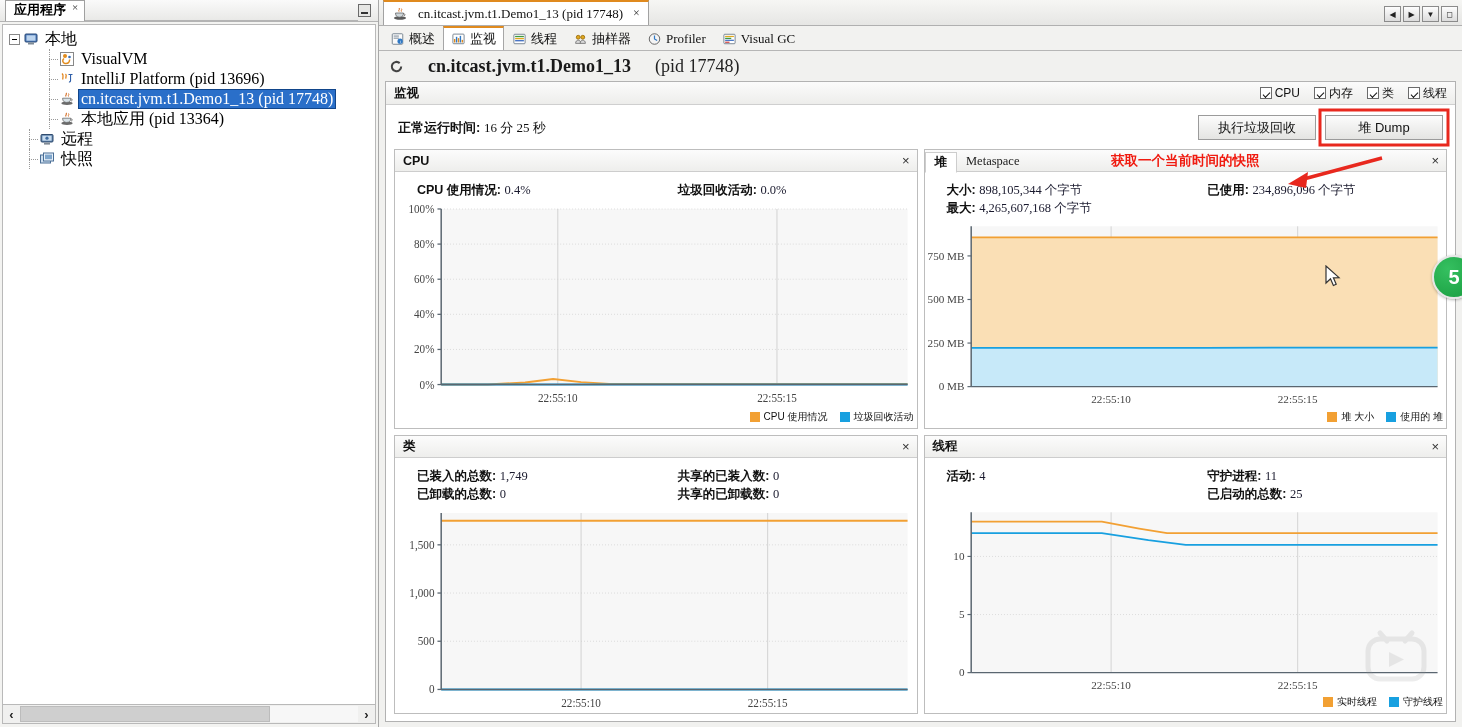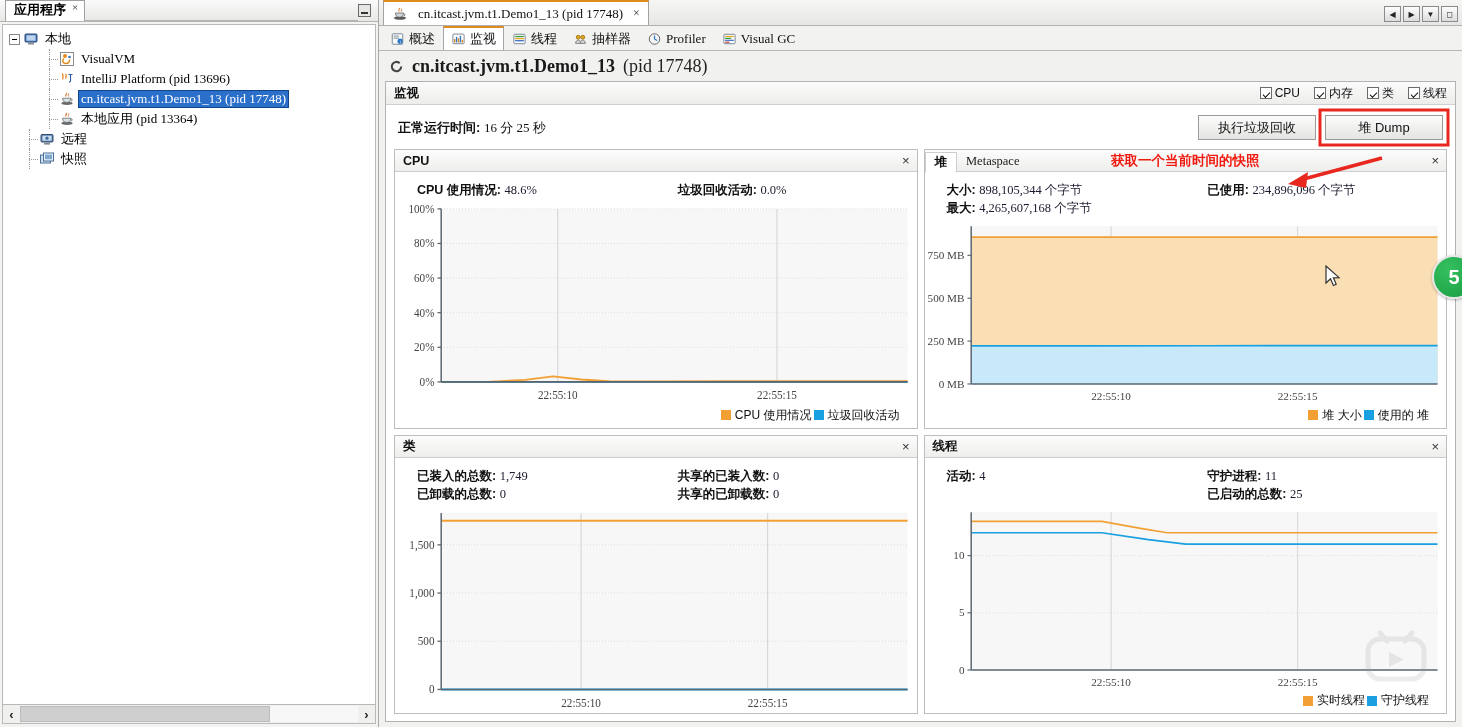--- a/index.html
+++ b/index.html
@@ -46,21 +46,21 @@
     height: 2px; background: #333;
   }
   .tree {
     flex: 1; background: #fff; margin: 2px 2px 0 2px;
     border: 1px solid #b9b9b9; border-bottom: none;
     overflow: hidden; padding-top: 4px;
     position: relative;
   }
   .node {
     display: flex; align-items: center; height: 20px;
-    white-space: nowrap; font-size: 13px; color: #000;
+    white-space: nowrap; font-size: 16px; color: #000;
     font-family: "Liberation Serif", serif;
   }
   .node.lvl0 { padding-left: 6px; }
   .node.lvl1 { padding-left: 22px; }
   .node.lvl2 { padding-left: 42px; }
   .twisty {
     width: 11px; height: 11px; border: 1px solid #888; background: #fff;
     position: relative; margin-right: 3px; flex: none;
   }
   .twisty::before {
@@ -118,21 +118,21 @@
   .stab {
     height: 24px; padding: 0 7px; display: flex; align-items: center; gap: 4px;
     font-size: 13px; color: #111; cursor: pointer;
     border: 1px solid transparent; border-bottom: none;
     font-family: "Liberation Serif", serif;
   }
   .stab.active { background: #fff; border-color: #a6a6a6; border-top: 2px solid #e08a1e; }
   .stab-ico { width: 15px; height: 14px; display:block; flex: none; }
 
   .proc-title {
-    height: 30px; display: flex; align-items: center; gap: 8px;
+    height: 30px; display: flex; align-items: center; gap: 24px;
     padding: 0 10px; background: #f1f1ef;
     font-family: "Liberation Serif", serif;
     font-size: 18px; font-weight: bold; color: #1a1a1a;
   }
   .proc-title .pid { font-weight: normal; color: #222; }
 
   .content {
     flex: 1; margin: 0 6px 5px 6px;
     background: #fff; border: 1px solid #b2b2b2;
     display: flex; flex-direction: column; overflow: hidden;
@@ -193,22 +193,22 @@
   .stats {
     display: flex; padding: 9px 0 2px 0; font-size: 12.5px; color: #111;
   }
   .stats .col { flex: 1; padding-left: 22px; }
   .stats .row { line-height: 18px; white-space: nowrap; }
   .stats b { font-weight: bold; }
   .stats .v { font-family: "Liberation Serif", serif; color: #1a1a2e; }
   .chart-area { flex: 1; position: relative; min-height: 0; }
   .chart-area svg { position: absolute; inset: 0; width: 100%; height: 100%; display: block; }
   .legend {
-    display: flex; justify-content: flex-end; gap: 2px;
-    padding: 1px 17px 4px 0; font-size: 12px; color: #111;
+    display: flex; justify-content: flex-end; gap: 12px;
+    padding: 1px 3px 4px 0; font-size: 10px; color: #111;
   }
   .lg { display: flex; align-items: center; gap: 4px; }
   .sw { width: 10px; height: 10px; display: block; flex: none; }
   .sw.o { background: #f2a033; }
   .sw.b { background: #18a0e0; }
 
   .green-badge {
     position: absolute; right: -14px; top: 255px;
     width: 44px; height: 44px; border-radius: 50%;
     background: radial-gradient(circle at 35% 30%, #35c060, #189c3f);
@@ -440,21 +440,21 @@
       </div>
 
       <div class="grid" id="panel-grid">
           <div class="panel">
             <div class="panel-head">
               <span>CPU</span>
               <span class="panel-close">×</span>
             </div>
             <div class="stats">
               <div class="col">
-                <div class="row"><b>CPU 使用情况:</b> <span class="v">48.6%</span></div>
+                <div class="row"><b>CPU 使用情况:</b> <span class="v">0.4%</span></div>
               </div>
               <div class="col">
                 <div class="row"><b>垃圾回收活动:</b> <span class="v">0.0%</span></div>
               </div>
             </div>
             <div class="chart-area">
               <svg viewBox="0 0 700 260" preserveAspectRatio="none">
                 <rect x="62" y="10" width="626" height="220" fill="#f7f7f7"></rect>
                 <line x1="62" y1="186" x2="688" y2="186" stroke="#c9c9c9" stroke-width="1" stroke-dasharray="1,3"></line>
                 <line x1="62" y1="142" x2="688" y2="142" stroke="#c9c9c9" stroke-width="1" stroke-dasharray="1,3"></line>

